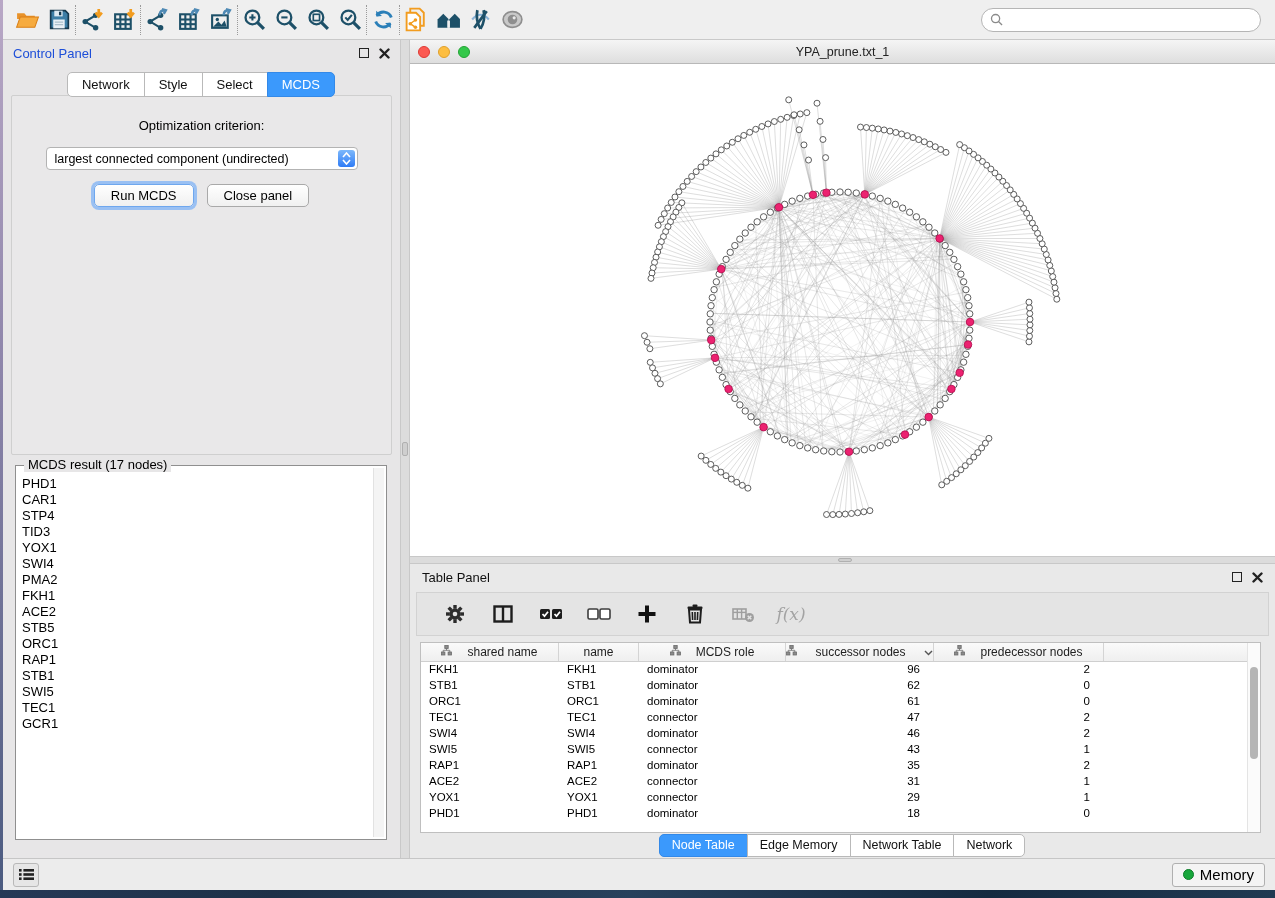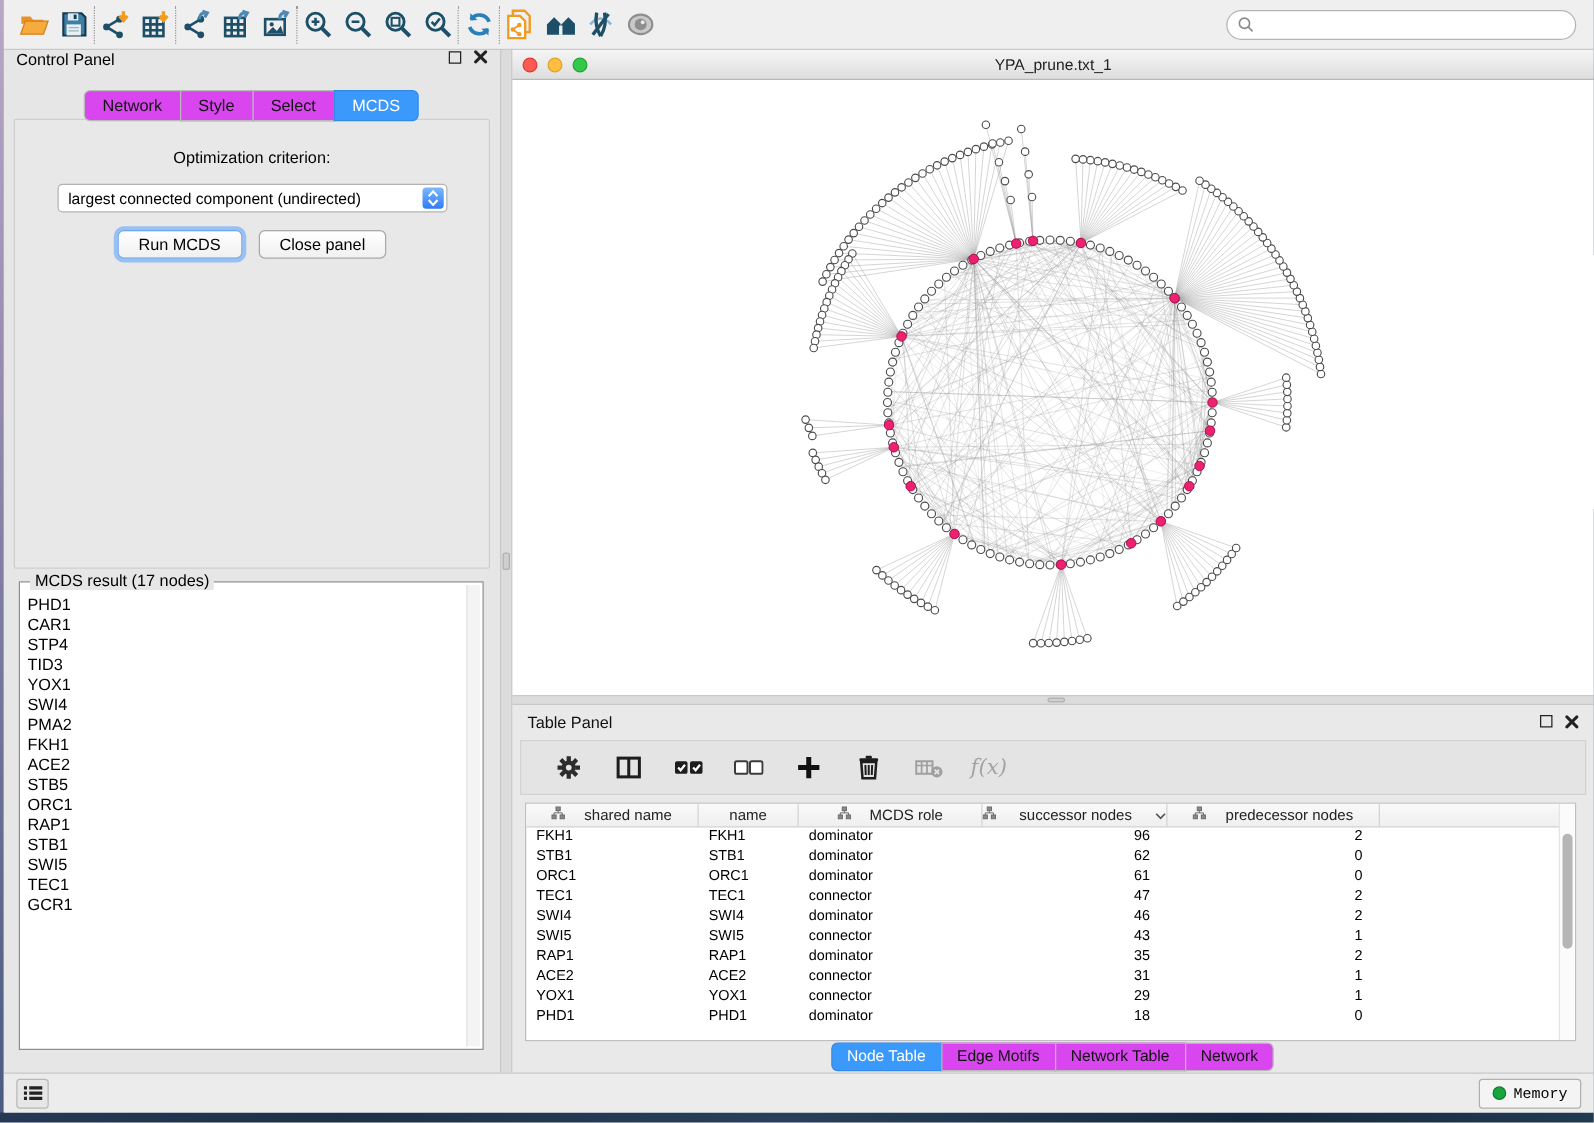--- a/index.html
+++ b/index.html
@@ -11,26 +11,26 @@
   
   #toolbar { position:absolute; left:0; top:0; right:0; height:40px; background:#efefef; border-bottom:1px solid #c9c9c9; display:flex; align-items:center; padding-left:8px; }
   .tb-sep { width:1px; height:30px; border-left:1px dotted #9a9a9a; }
   .icon-btn { width:32px; height:32px; display:flex; align-items:center; justify-content:center; cursor:default; }
   .icon-btn svg { display:block; }
   #toolbar-search { margin-left:auto; margin-right:14px; width:280px; height:24px; border:1px solid #b5b5b5; border-radius:12px; background:#fff; display:flex; align-items:center; padding:0 8px; }
   #toolbar-search input { border:none; outline:none; flex:1; font-size:12px; background:transparent; margin-left:5px; }
 
   
   #control-panel { position:absolute; left:0; top:40px; width:397px; bottom:32px; background:#e7e6e7; }
-  #cp-title-row { height:26px; display:flex; align-items:flex-start; padding:0 10px; font-size:13px; color:#000000; }
+  #cp-title-row { height:26px; display:flex; align-items:center; padding:0 10px; font-size:13px; color:#1d4ed8; }
   .panel-win-btns { margin-left:auto; display:flex; align-items:center; gap:10px; }
   .float-icon { width:10px; height:10px; border:1.6px solid #222; }
   .close-icon svg { display:block; }
   #cp-tabs { position:absolute; left:0; top:32px; width:100%; display:flex; justify-content:center; z-index:2; }
-  .seg-tab { padding:4px 14px; font-size:13px; background:#d946ef; border:1px solid #b9b9b9; margin-left:-1px; color:#111; }
+  .seg-tab { padding:4px 14px; font-size:13px; background:#ffffff; border:1px solid #b9b9b9; margin-left:-1px; color:#111; }
   .seg-tab:first-child { border-radius:5px 0 0 5px; }
   .seg-tab:last-child { border-radius:0 5px 5px 0; }
   .seg-tab.selected { background:#3b99fc; border-color:#3389e8; color:#fff; }
   #cp-box { position:absolute; left:8px; right:8px; top:55px; height:360px; background:#e9e8e9; border:1px solid #cfcfcf; border-radius:2px; }
   #opt-label { text-align:center; margin-top:22px; font-size:13px; color:#000; }
   #opt-select { margin:14px auto 0; width:312px; height:23px; background:#fff; border:1px solid #b3b3b3; border-radius:4px; display:flex; align-items:center; font-size:12.5px; padding-left:8px; color:#000; position:relative; }
   #opt-stepper { position:absolute; right:2px; top:2px; bottom:2px; width:17px; border-radius:3px; background:linear-gradient(#7db8fb,#2f7cf6); display:flex; flex-direction:column; align-items:center; justify-content:center; gap:1px; }
   #cp-buttons { display:flex; justify-content:center; gap:13px; margin-top:14px; }
   .mac-btn { height:23px; padding:0 16px; font-size:13px; background:linear-gradient(#ffffff,#f0f0f0); border:1px solid #a9a9a9; border-radius:5px; color:#000; }
   .mac-btn.focus-ring { box-shadow:0 0 0 3px rgba(100,165,250,.6); border-color:#6ea7ee; }
@@ -63,21 +63,21 @@
   .tr { display:flex; height:16px; }
   .td { font-size:11.5px; color:#000; padding:1px 8px 0 8px; white-space:nowrap; overflow:hidden; }
   .td.num { text-align:right; padding-right:14px; }
   #tp-scroll { position:absolute; right:0; top:0; bottom:0; width:13px; background:#fbfbfb; border-left:1px solid #e4e4e4; }
   #tp-thumb { position:absolute; left:2px; width:8px; top:24px; height:92px; background:#b5b5b5; border-radius:4px; }
   #tp-tabs { position:absolute; left:0; right:0; bottom:1px; height:23px; display:flex; justify-content:center; }
 
   
   #status-bar { position:absolute; left:0; right:0; bottom:0; height:32px; background:#ececec; border-top:1px solid #c6c6c6; display:flex; align-items:center; padding:0 10px; }
   #list-btn { width:26px; height:24px; background:#e6e6e6; border:1px solid #b8b8b8; border-radius:3px; display:flex; align-items:center; justify-content:center; }
-  #memory-btn { margin-left:auto; height:24px; background:#f4f4f4; border:1px solid #b0b0b0; border-radius:3px; display:flex; align-items:center; gap:6px; padding:0 10px; font-size:12px; color:#000;font-family:Liberation Mono, monospace; }
+  #memory-btn { margin-left:auto; height:24px; background:#f4f4f4; border:1px solid #b0b0b0; border-radius:3px; display:flex; align-items:center; gap:6px; padding:0 10px; font-size:15px; color:#000; }
   #memory-dot { width:11px; height:11px; border-radius:50%; background:#17a63b; border:1px solid #0d7d2a; }
   .fx-label { font-family:"DejaVu Serif",serif; font-style:italic; font-size:17px; color:#a3a3a3; }
 </style>
 </head>
 <body>
 
 <div id="left-strip"></div>
 
 <div id="app-window">
 
@@ -1238,21 +1238,21 @@
             <div class="td num" style="width: 148px;">18</div>
             <div class="td num" style="width: 170px;">0</div>
           </div>
         </div>
       <div id="tp-scroll">
           <div id="tp-thumb"></div>
         </div>
     </div>
     <div id="tp-tabs">
         <div class="seg-tab selected" style="font-size: 12.5px; padding: 3px 12px;">Node Table</div>
-        <div class="seg-tab" style="font-size: 12.5px; padding: 3px 12px;">Edge Motifs</div>
+        <div class="seg-tab" style="font-size: 12.5px; padding: 3px 12px;">Edge Memory</div>
         <div class="seg-tab" style="font-size: 12.5px; padding: 3px 12px;">Network Table</div>
         <div class="seg-tab" style="font-size: 12.5px; padding: 3px 12px;">Network</div>
       </div>
   </div>
 
   <div id="status-bar">
     <div id="list-btn">
       <svg width="15" height="13" viewBox="0 0 15 13">
         <rect x="0" y="1" width="2.6" height="2.6" fill="#222"></rect>
           <rect x="4.4" y="1" width="10.6" height="2.6" fill="#222"></rect>

